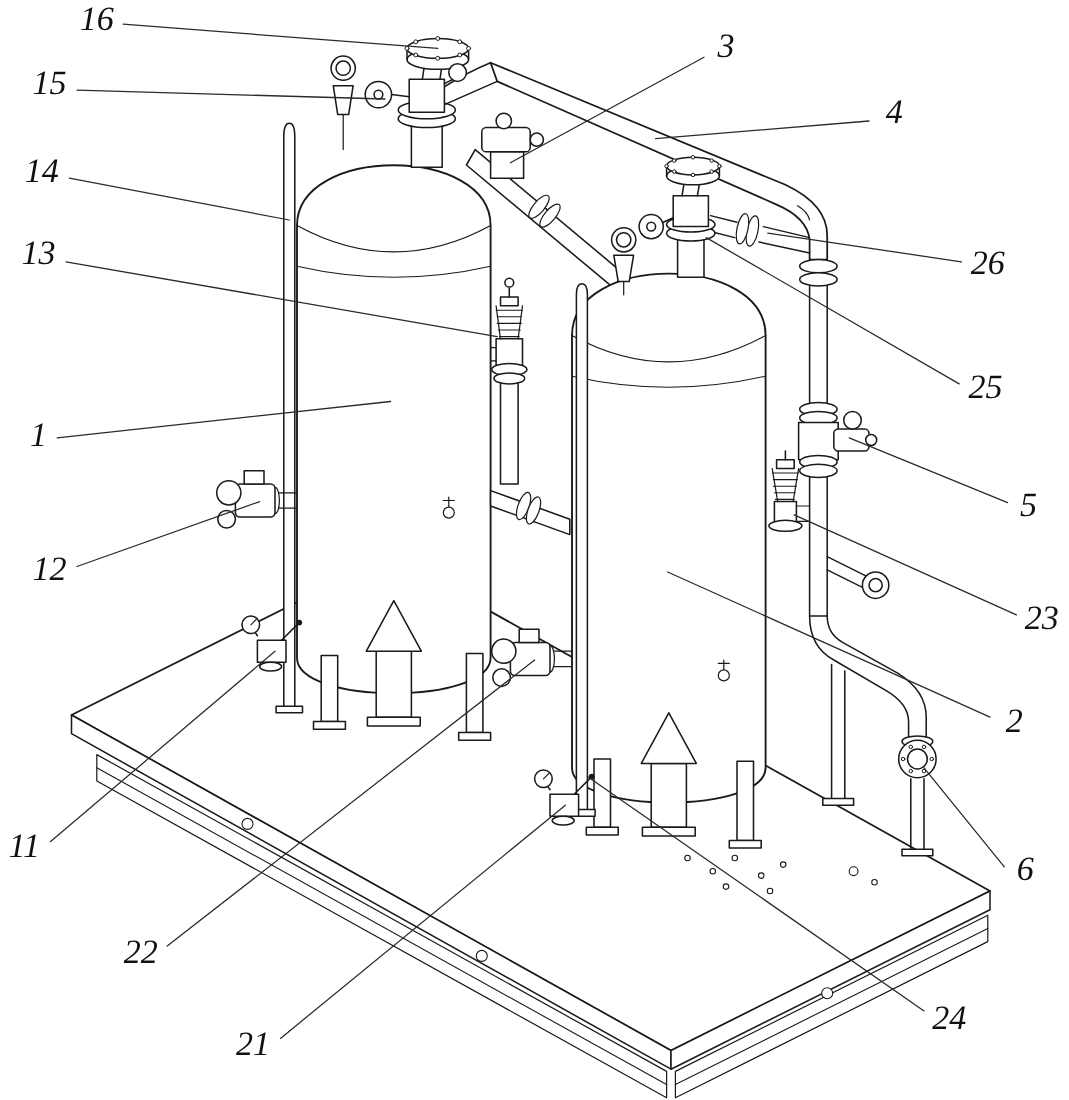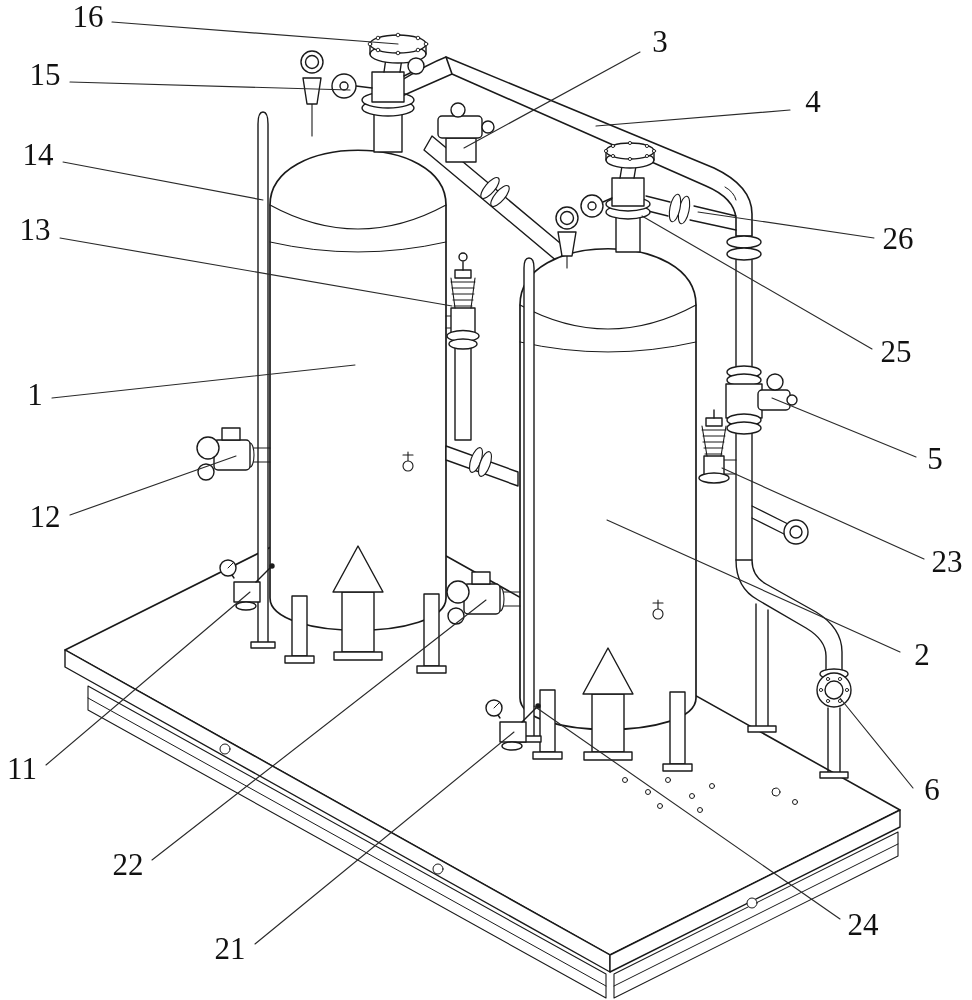--- a/index.html
+++ b/index.html
@@ -1,16 +1,16 @@
 <!DOCTYPE html>
 <html><head>
 <meta charset="utf-8">
 <style>
   html,body{margin:0;padding:0;background:#ffffff;}
-  .canvas{position:relative;width:972px;height:1000px;background:#ffffff;overflow:hidden;}
+  .canvas{position:relative;width:972px;height:1000px;background:#ffffff;overflow:hidden;font-style:italic;}
   svg{display:block;}
   text.callout{
     font-family:"Liberation Serif","DejaVu Serif",serif;
     font-size:31px;
     fill:#111111;
     text-anchor:middle;
     dominant-baseline:middle;
   }
   .leader{stroke:#2a2a2a;stroke-width:1.15;}
 </style>

